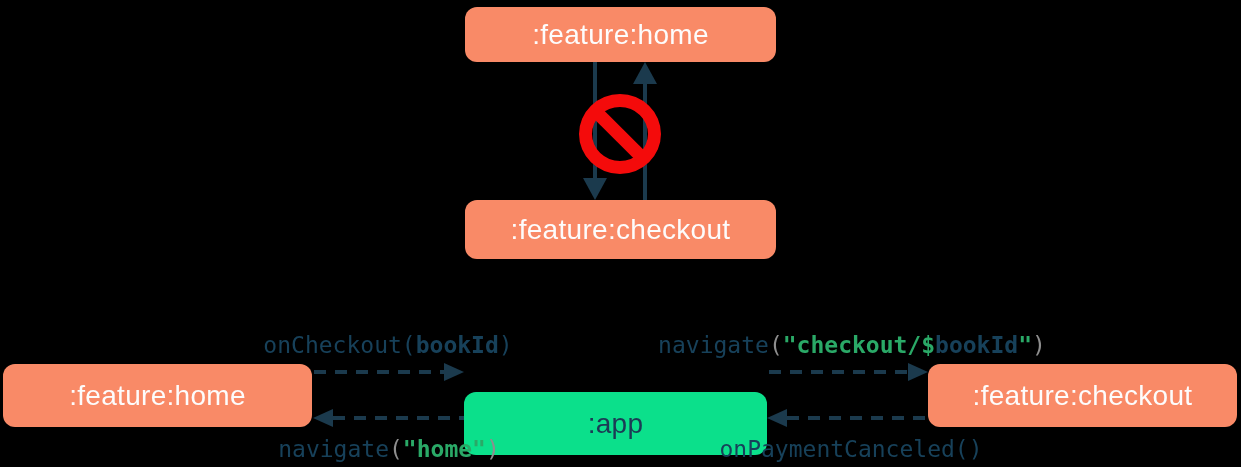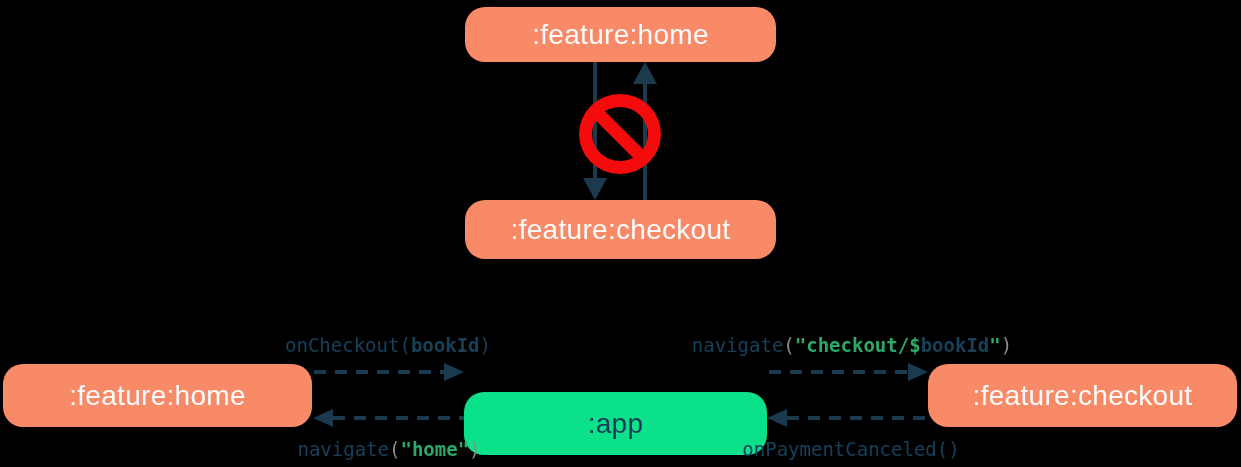--- a/index.html
+++ b/index.html
@@ -9,21 +9,21 @@
     --background:#000000;
   }
   *{margin:0;padding:0;box-sizing:border-box;}
   html,body{background:var(--background);}
   .stage{
     position:relative;width:1241px;height:467px;background:var(--background);
     overflow:hidden;font-family:"Liberation Sans", sans-serif;
   }
   .node{
     position:absolute;display:flex;align-items:center;justify-content:center;
-    border-radius:20px;font-size:28px;letter-spacing:0.3px;
+    border-radius:12px;font-size:28px;letter-spacing:0.3px;
   }
   .node-salmon{background:var(--salmon);color:var(--box_text_light);}
   .node-green{background:var(--green);color:var(--box_text_dark);}
   
   .node-home-top{left:465px;top:7px;width:311px;height:55px;}
   .node-checkout-top{left:465px;top:200px;width:311px;height:59px;}
   .vline{position:absolute;width:4px;background:var(--navy);}
   .vline-down{left:593px;top:62px;height:118px;}
   .vline-up{left:643px;top:84px;height:116px;}
   .tri{position:absolute;width:0;height:0;}
@@ -51,21 +51,21 @@
   .dash-checkout-to-app{left:787px;top:416px;width:141px;}
   .tri-right{border-top:9px solid transparent;border-bottom:9px solid transparent;border-left:20px solid var(--navy);}
   .tri-left{border-top:9px solid transparent;border-bottom:9px solid transparent;border-right:20px solid var(--navy);}
   .tri-into-app-left{left:444px;top:363px;}
   .tri-into-home{left:313px;top:409px;}
   .tri-into-checkout{left:908px;top:363px;}
   .tri-into-app-right{left:767px;top:409px;}
   
   .code-label{
     position:absolute;font-family:"DejaVu Sans Mono", monospace;
-    font-size:19px;line-height:20px;white-space:nowrap;transform:translateX(-50%);
+    font-size:23px;line-height:20px;white-space:nowrap;transform:translateX(-50%);
   }
   .label-oncheckout{left:388px;top:335px;}
   .label-navigate-checkout{left:852px;top:335px;}
   .label-navigate-home{left:389px;top:439px;}
   .label-onpaymentcanceled{left:851px;top:439px;}
   .code-plain{color:var(--code_navy);}
   .code-var{color:var(--code_navy);font-weight:bold;}
   .code-kw{color:var(--code_navy);font-weight:normal;}
   .code-str{color:var(--code_green);font-weight:bold;}
   .code-paren{color:var(--code_gray);}

